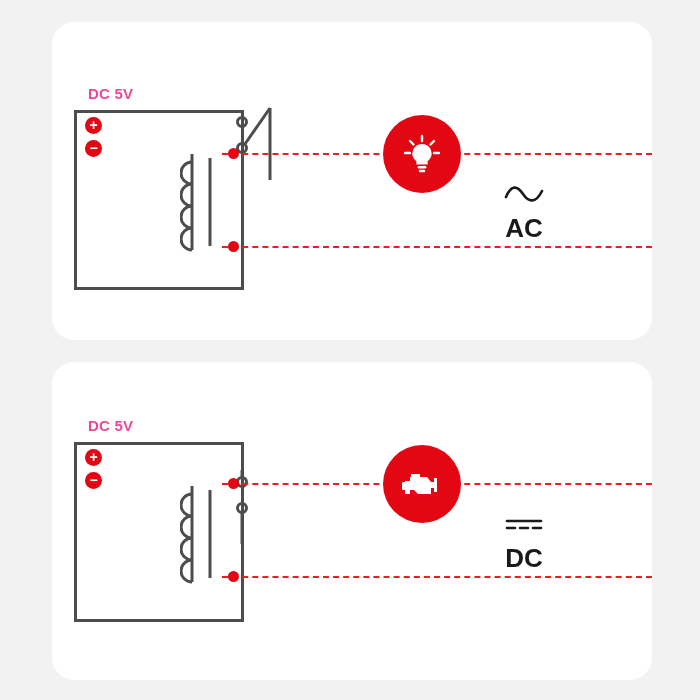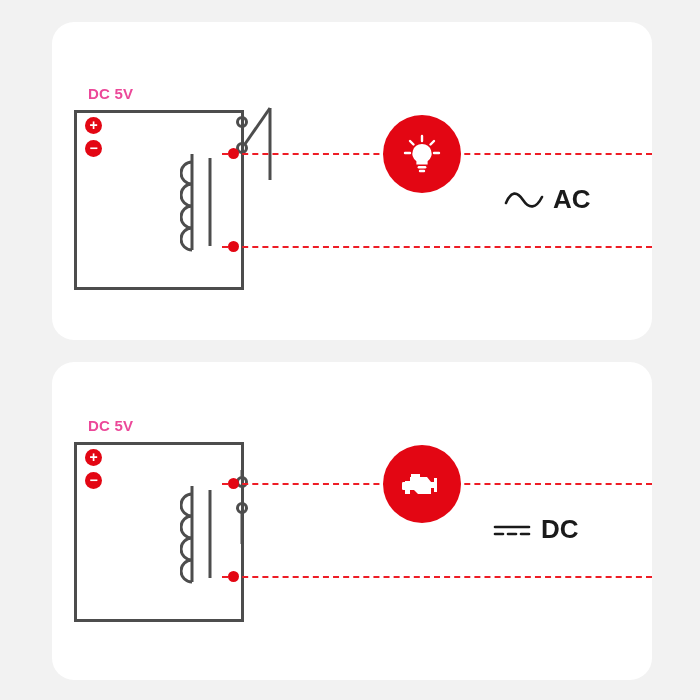--- a/index.html
+++ b/index.html
@@ -89,20 +89,21 @@
   }
 
   .signal-label {
     position: absolute;
     display: flex;
     align-items: center;
     gap: 9px;
     font-size: 26px;
     font-weight: bold;
     color: #1a1a1a;
+    flex-direction: column;
   }
   .signal-label .glyph { display: flex; align-items: center; }
   .coil-svg, .switch-svg, .wave-svg { display: block; }
 </style>
 </head>
 <body>
 
 <div class="stage">
 
   <div class="card" id="card-ac">
@@ -191,21 +192,21 @@
       <div class="node-dot" style="left:176px; top:209px;"></div>
 
       <div class="icon-circle" style="left:331px; top:83px;">
         <svg width="48" height="48" viewBox="0 0 48 48" aria-hidden="true">
           <path d="M13 17 l0 -3 l9 0 l0 3 l7 0 l4 5 l3 0 l0 -4 l3 0 l0 14 l-3 0 l0 -4 l-3 0 l0 6
                    l-13 0 l-4 -4 l-4 0 l0 4 l-5 0 l0 -13 l5 0 l0 -4 z" fill="#ffffff"></path>
           <rect x="4" y="22" width="4" height="8" rx="1.2" fill="#ffffff"></rect>
         </svg>
       </div>
 
-      <div class="signal-label" style="left:440px; top:152px;">
+      <div class="signal-label" style="left:452px; top:152px;">
         <span class="glyph">
           <svg class="wave-svg" width="40" height="20" viewBox="0 0 40 20" aria-hidden="true">
             <line x1="3" y1="7" x2="37" y2="7" stroke="#1a1a1a" stroke-width="2.6" stroke-linecap="round"></line>
             <line x1="3" y1="14" x2="11" y2="14" stroke="#1a1a1a" stroke-width="2.6" stroke-linecap="round"></line>
             <line x1="16" y1="14" x2="24" y2="14" stroke="#1a1a1a" stroke-width="2.6" stroke-linecap="round"></line>
             <line x1="29" y1="14" x2="37" y2="14" stroke="#1a1a1a" stroke-width="2.6" stroke-linecap="round"></line>
           </svg>
         </span>
         <span>DC</span>
       </div>

